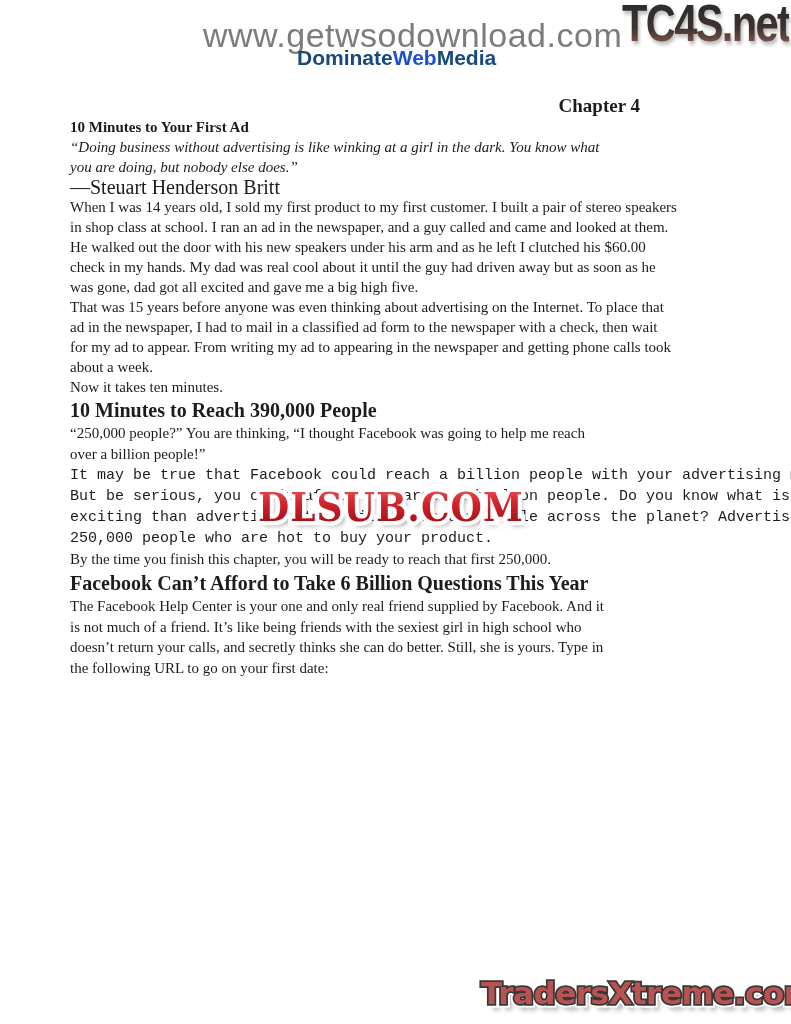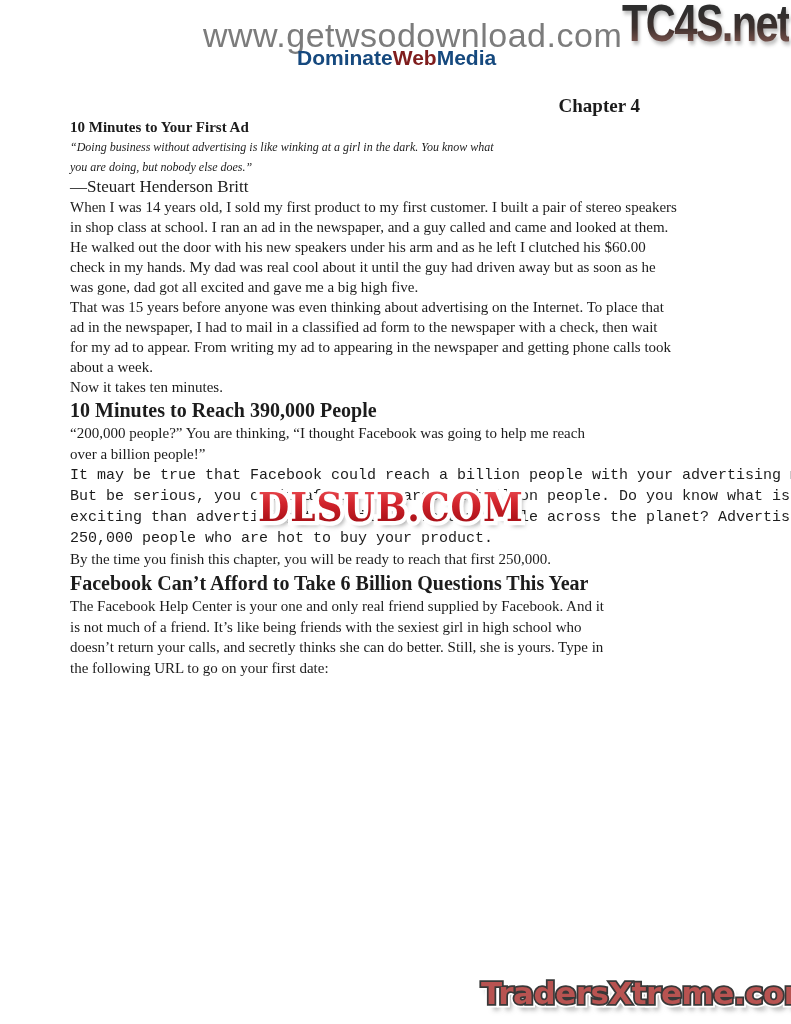--- a/index.html
+++ b/index.html
@@ -11,31 +11,31 @@
             font-family:"Liberation Sans",sans-serif;font-size:34px;color:#7c7c7c;
             letter-spacing:0.5px;white-space:nowrap;}
   .tc4s{position:absolute;right:2px;top:-7px;white-space:nowrap;
         font-family:"Liberation Sans",sans-serif;font-weight:bold;font-size:52px;
         letter-spacing:-2px;transform:scaleX(.80);transform-origin:right top;
         background:linear-gradient(180deg,#2e2e2e 28%,#3e312e 58%,#8d5e56 92%);
         -webkit-background-clip:text;background-clip:text;color:transparent;
         filter:drop-shadow(2px 3px 2px rgba(40,40,40,.35));}
   .dwm{position:absolute;left:297px;top:46px;white-space:nowrap;
        font-family:"Liberation Sans",sans-serif;font-weight:bold;font-size:21px;}
-  .dwm-dark{color:#16497e;} .dwm-light{color:#7f1d1d;}
+  .dwm-dark{color:#16497e;} .dwm-light{color:#1d4ed8;}
 
   
   .column{position:absolute;left:70px;top:95px;width:705px;}
   .column p,.column h1,.column h2,.column h3,.column div{margin:0;padding:0;}
   .chapter-title{width:570px;text-align:right;font-size:19px;font-weight:bold;
                  line-height:22px;}
   .h-small{margin-top:35px;font-size:15px;font-weight:bold;line-height:20px;}
-  .quote{margin-top:21px;margin-left:6px;font-style:italic;font-size:12px;
+  .quote{margin-top:21px;margin-left:6px;font-style:italic;font-size:15px;
          line-height:20px;white-space:pre;}
-  .attribution{margin-left:2px;font-size:17px;line-height:20px;}
+  .attribution{margin-left:2px;font-size:20px;line-height:20px;}
   .para{font-size:15px;line-height:20px;white-space:pre;}
   .p1{margin-top:21px;} .p2{margin-top:19px;} .p3{margin-top:20px;} .p4{margin-top:20px;}
   .h-large{font-size:20px;font-weight:bold;line-height:26px;}
   .h2a{margin-top:18px;} 
   .para-ind{margin-left:6px;font-size:15px;line-height:21px;white-space:pre;}
   .p5{margin-top:15px;} .p6{margin-top:18px;font-family:Liberation Mono, monospace;} .p7{margin-top:15px;}
   .h2b{margin-top:23px;}
   .p8{margin-top:22px;line-height:20.5px;}
 
   
@@ -88,21 +88,21 @@
 check in my hands. My dad was real cool about it until the guy had driven away but as soon as he
 was gone, dad got all excited and gave me a big high five.</p>
     <p class="para p3">That was 15 years before anyone was even thinking about advertising on the Internet. To place that
 ad in the newspaper, I had to mail in a classified ad form to the newspaper with a check, then wait
 for my ad to appear. From writing my ad to appearing in the newspaper and getting phone calls took
 about a week.</p>
     <p class="para p4">Now it takes ten minutes.</p>
 
     <h2 class="h-large h2a">10 Minutes to Reach 390,000 People</h2>
 
-    <p class="para-ind p5">“200,000 people?” You are thinking, “I thought Facebook was going to help me reach
+    <p class="para-ind p5">“250,000 people?” You are thinking, “I thought Facebook was going to help me reach
 over a billion people!”</p>
     <p class="para-ind p6">It may be true that Facebook could reach a billion people with your advertising message.
 But be serious, you can’t afford to target a billion people. Do you know what is more
 exciting than advertising to a billion random people across the planet? Advertising to
 250,000 people who are hot to buy your product.</p>
     <p class="para-ind p7">By the time you finish this chapter, you will be ready to reach that first 250,000.</p>
 
     <h2 class="h-large h2b">Facebook Can’t Afford to Take 6 Billion Questions This Year</h2>
 
     <p class="para-ind p8">The Facebook Help Center is your one and only real friend supplied by Facebook. And it

